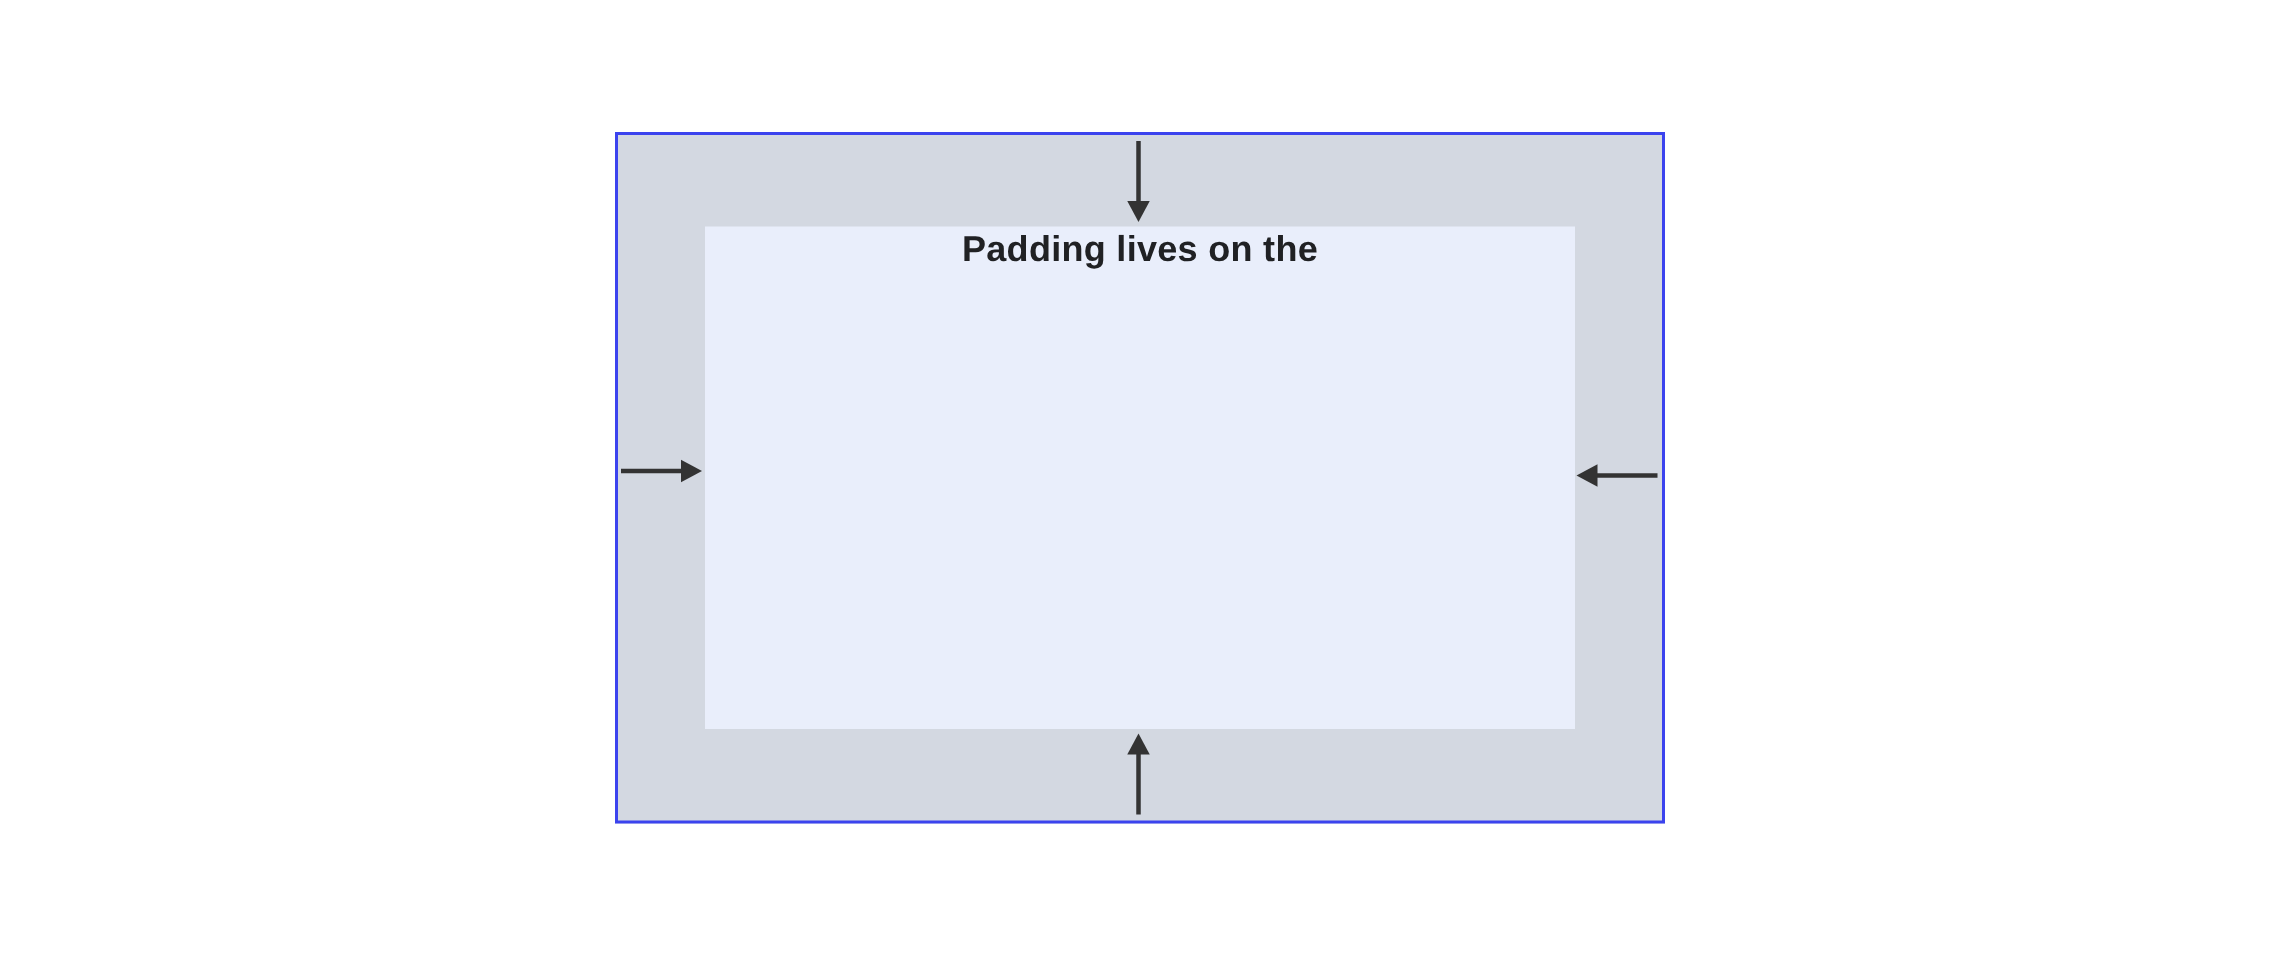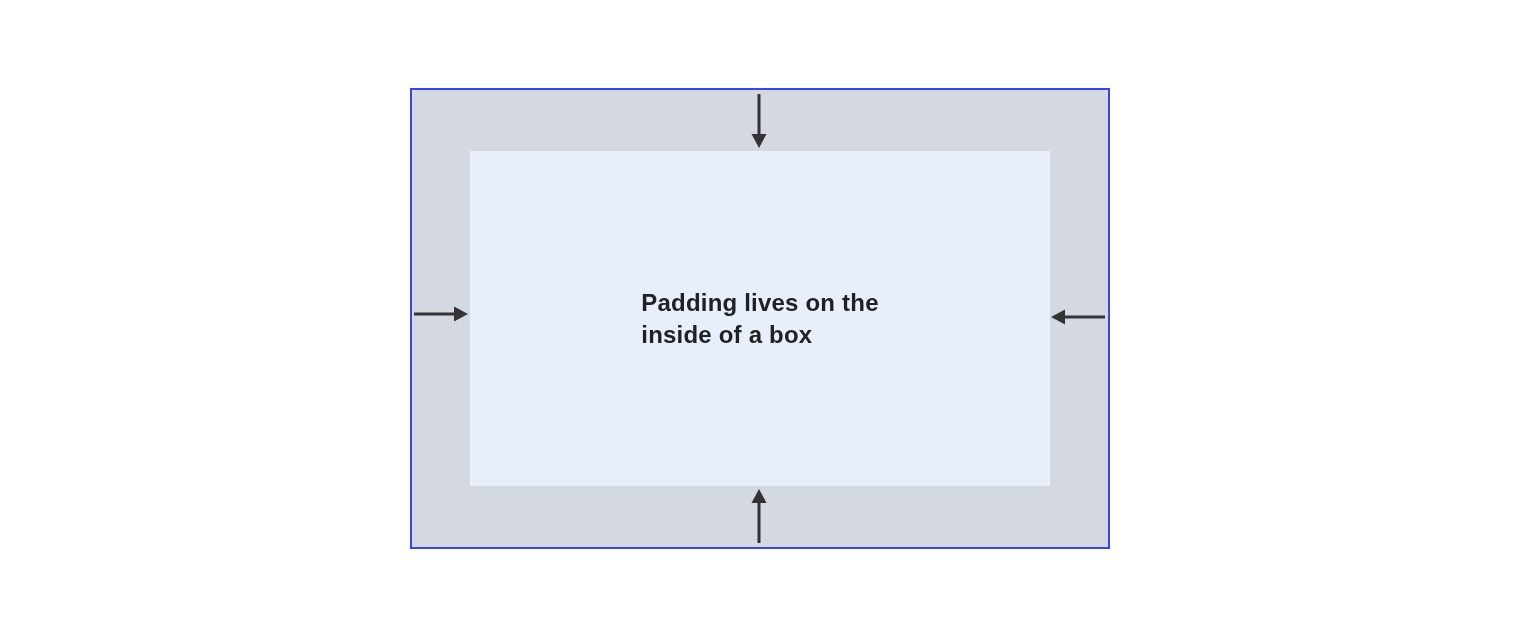--- a/index.html
+++ b/index.html
@@ -26,21 +26,20 @@
     background: var(--padding-area, #d3d8e1);
   }
   .inner-box {
     position: absolute;
     left: 470px;
     top: 151px;
     width: 580px;
     height: 335px;
     background: var(--content-area, #e9eefb);
     display: flex;
-    align-items: center;
     justify-content: center;
   }
   .caption {
     font-weight: 700;
     font-size: 24px;
     line-height: 32px;
     letter-spacing: 0.2px;
     color: var(--text, #202124);
     text-align: left;
   }
@@ -60,21 +59,20 @@
 </head>
 <body>
 
 <div class="canvas">
 
   <div class="outer-box"></div>
 
   <div class="inner-box">
     <div class="caption">
       <span>Padding lives on the</span>
-      <span>inside of a box</span>
     </div>
   </div>
 
   <svg class="arrow" style="left:750px; top:94px;" width="18" height="54">
     <line x1="9" y1="0" x2="9" y2="42"></line>
     <polygon points="9,54 1.5,40 16.5,40"></polygon>
   </svg>
 
   <svg class="arrow" style="left:750px; top:489px;" width="18" height="54">
     <line x1="9" y1="54" x2="9" y2="12"></line>

